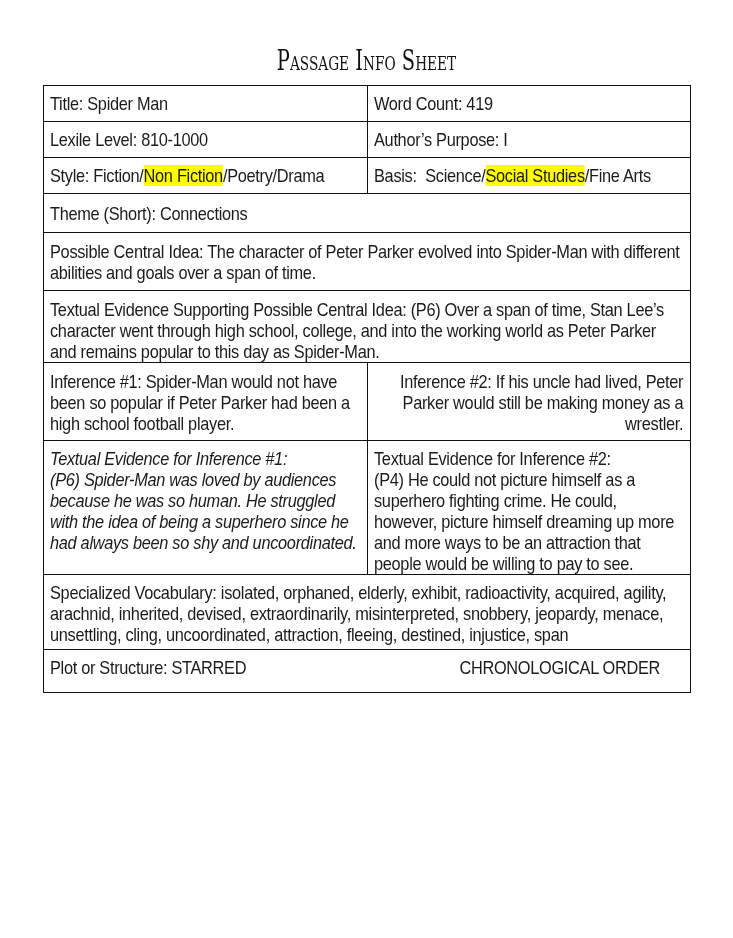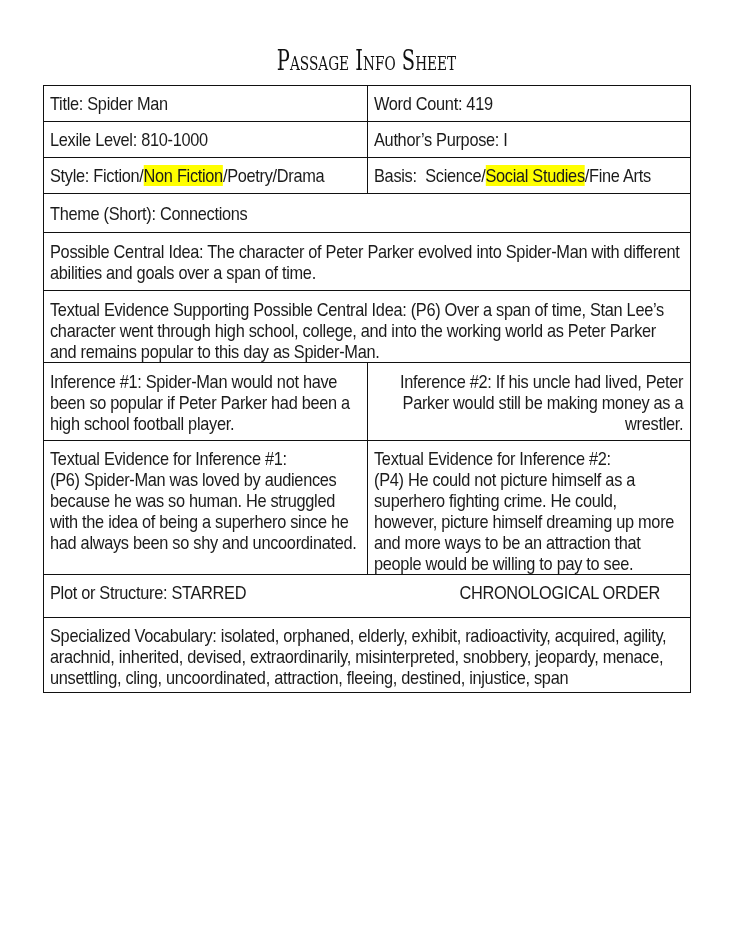--- a/index.html
+++ b/index.html
@@ -175,56 +175,56 @@
       <span class="cellinner" style="padding-top:8px;text-align:right;">
             <span class="wrap">
         <span>Inference #2:</span>
         <span>If his uncle had lived, Peter Parker would still be making money as a wrestler.</span>
       </span>
           </span>
     </td>
   </tr>
 
   <tr>
-    <td style="height:120px;">
+    <td style="height:120px;font-style:italic;">
       <span class="cellinner" style="padding-top:7px;">
             <span class="wrap">
         <span style="display:block">Textual Evidence for Inference #1:</span>
         <span>(P6) Spider-Man was loved by audiences because he was so human. He struggled with the idea of being a superhero since he had always been so shy and uncoordinated.</span>
       </span>
           </span>
     </td>
     <td>
       <span class="cellinner" style="padding-top:7px;">
             <span class="wrap">
         <span style="display:block">Textual Evidence for Inference #2:</span>
         <span>(P4) He could not picture himself as a superhero fighting crime. He could, however, picture himself dreaming up more and more ways to be an attraction that people would be willing to pay to see.</span>
+      </span>
+          </span>
+    </td>
+  </tr>
+
+  <tr>
+    <td colspan="2" style="height:74px;">
+      <span class="cellinner" style="padding-top:7px;">
+            <span class="wrap">
+        <span>Specialized Vocabulary:</span>
+        <span>isolated, orphaned, elderly, exhibit, radioactivity, acquired, agility, arachnid, inherited, devised, extraordinarily, misinterpreted, snobbery, jeopardy, menace, unsettling, cling, uncoordinated, attraction, fleeing, destined, injustice, span</span>
       </span>
           </span>
     </td>
   </tr>
 
   <tr>
     <td colspan="2" style="height:42px;">
       <span class="cellinner" style="padding-top:7px;">
         <span class="split" style="width:116%; transform:scaleX(0.86); transform-origin:left top;">
           <span>
             <span>Plot or Structure:</span>
             <span>STARRED</span>
           </span>
           <span style="padding-right:26px;">CHRONOLOGICAL ORDER</span>
         </span>
       </span>
     </td>
   </tr>
-
-  <tr>
-    <td colspan="2" style="height:74px;">
-      <span class="cellinner" style="padding-top:7px;">
-            <span class="wrap">
-        <span>Specialized Vocabulary:</span>
-        <span>isolated, orphaned, elderly, exhibit, radioactivity, acquired, agility, arachnid, inherited, devised, extraordinarily, misinterpreted, snobbery, jeopardy, menace, unsettling, cling, uncoordinated, attraction, fleeing, destined, injustice, span</span>
-      </span>
-          </span>
-    </td>
-  </tr>
 </tbody>
   </table>
 
 </body></html>

